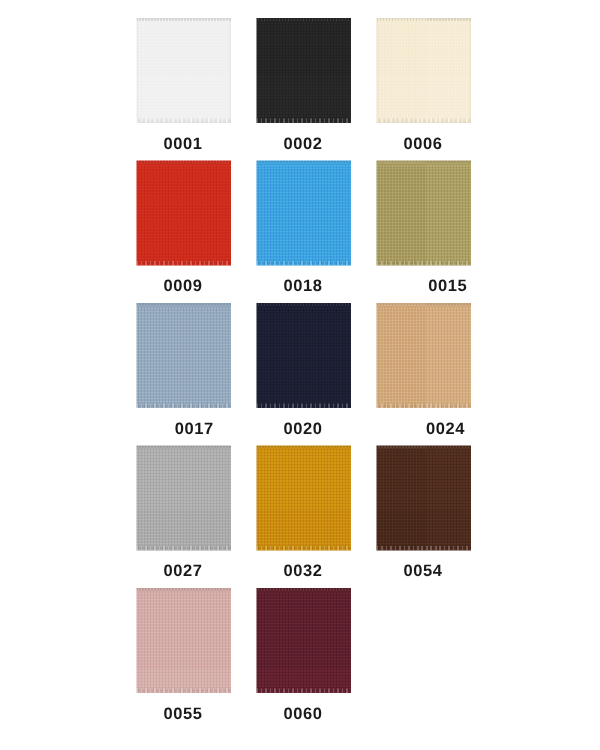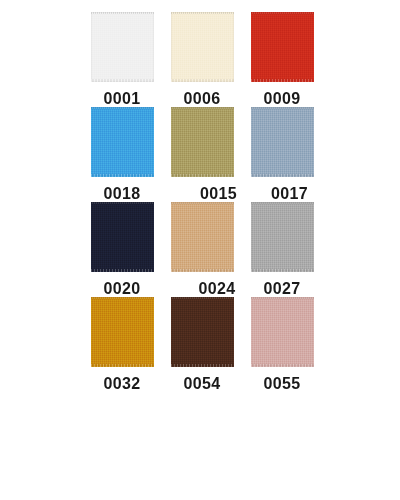--- a/index.html
+++ b/index.html
@@ -102,37 +102,41 @@
     opacity: 0.5;
   }
 
   .swatch-chip.is-light {
     box-shadow: inset 0 0 0 1px rgba(0,0,0,0.035);
   }
 
   .swatch-label {
     margin-top: 9px;
     font-family: "Liberation Sans", sans-serif;
-    font-size: 16px;
+    font-size: 11px;
     font-weight: bold;
     color: #1a1a1a;
     letter-spacing: 0.4px;
     line-height: 1;
     text-align: center;
     white-space: nowrap;
   }
 </style>
 </head>
 <body style="background: rgb(255, 255, 255);">
 
 <div id="swatch-sheet">
   <div class="swatch-grid">
       <div class="swatch-cell">
         <div class="swatch-chip is-light" style="background-color: rgb(240, 240, 240);"></div>
         <div class="swatch-label" style="color: rgb(26, 26, 26);">0001</div>
+      </div>
+      <div class="swatch-cell">
+        <div class="swatch-chip" style="background-color: rgb(36, 36, 36);"></div>
+        <div class="swatch-label" style="color: rgb(26, 26, 26);">0002</div>
       </div>
       <div class="swatch-cell">
         <div class="swatch-chip is-light" style="background-color: rgb(245, 236, 212);"></div>
         <div class="swatch-label" style="color: rgb(26, 26, 26);">0006</div>
       </div>
       <div class="swatch-cell">
         <div class="swatch-chip" style="background-color: rgb(204, 43, 28);"></div>
         <div class="swatch-label" style="color: rgb(26, 26, 26); text-align: right;">0009</div>
       </div>
       <div class="swatch-cell">
@@ -164,14 +168,18 @@
         <div class="swatch-label" style="color: rgb(26, 26, 26);">0032</div>
       </div>
       <div class="swatch-cell">
         <div class="swatch-chip" style="background-color: rgb(75, 42, 28);"></div>
         <div class="swatch-label" style="color: rgb(26, 26, 26);">0054</div>
       </div>
       <div class="swatch-cell">
         <div class="swatch-chip" style="background-color: rgb(210, 169, 165);"></div>
         <div class="swatch-label" style="color: rgb(26, 26, 26);">0055</div>
       </div>
+      <div class="swatch-cell">
+        <div class="swatch-chip" style="background-color: rgb(92, 31, 43);"></div>
+        <div class="swatch-label" style="color: rgb(26, 26, 26);">0060</div>
+      </div>
     </div>
 </div>
 
 </body></html>

